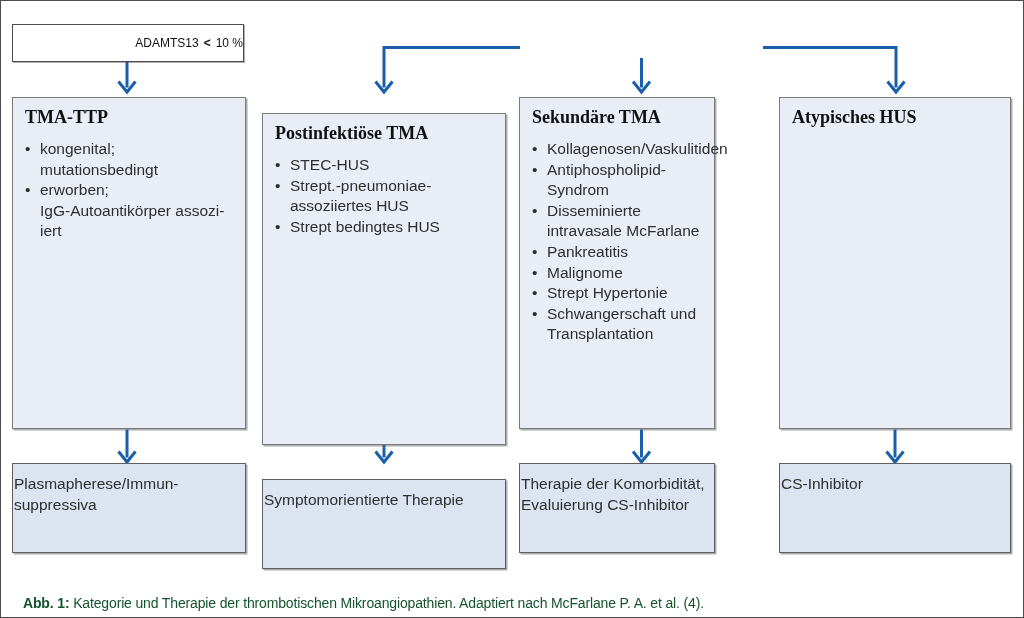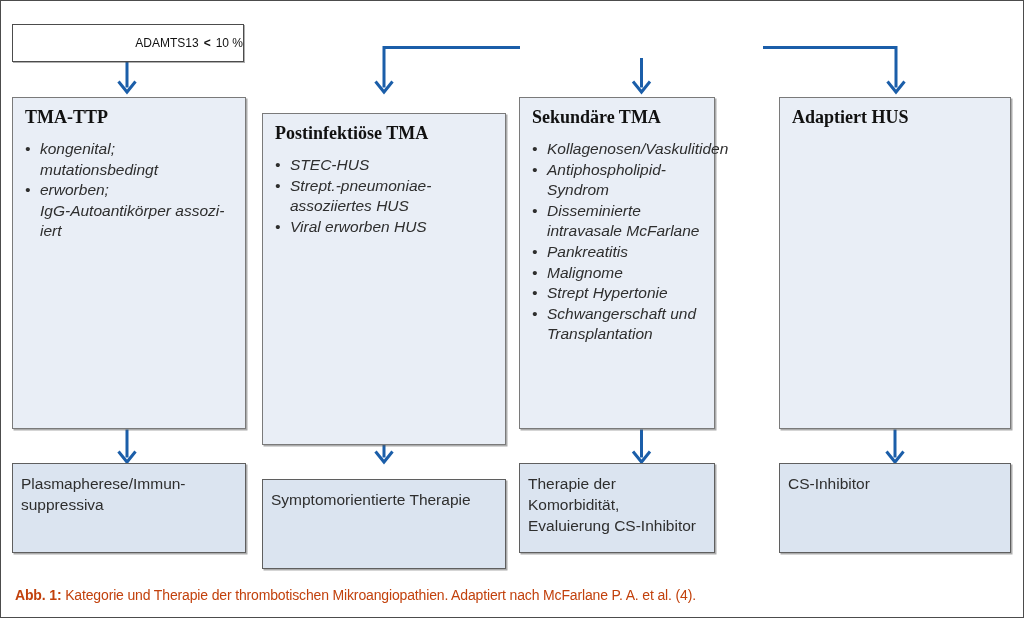--- a/index.html
+++ b/index.html
@@ -72,21 +72,20 @@
     color: var(--title-text);
     font-family: Liberation Serif, serif;
   }
   ul.bullets {
     list-style: none;
     margin: 0;
     padding: 0;
     font-size: 15.5px;
     line-height: 1.33;
     color: var(--body-text);
-    font-style: italic;
   }
   ul.bullets li {
     position: relative;
     padding-left: 15px;
     white-space: pre-line;
   }
   ul.bullets li::before {
     content: "\2022";
     position: absolute;
     left: 0;
@@ -98,34 +97,34 @@
     color: var(--body-text);
     white-space: pre-line;
   }
   .therapybox {
     position: absolute;
     top: 462px;
     height: 90px;
     background: var(--therapy-fill);
     border: 1.5px solid var(--therapy-border);
     box-shadow: 1.5px 1.5px 0 rgba(90,90,90,0.5);
-    padding: 10px 8px 0 8px;
+    padding: 10px 8px 0 1px;
     font-size: 15.5px;
     line-height: 1.35;
     color: var(--body-text);
     white-space: pre-line;
   }
   .caption {
     position: absolute;
     left: 10px;
     top: 582px;
-    margin: 4px;
+    margin: 12px;
     font-size: 14px;
     letter-spacing: -0.15px;
-    color: #c2410c;
+    color: #14532d;
   }
   .caption b { font-weight: 700; }
 </style>
 </head>
 <body>
 
 <div class="figure">
 
   <svg class="arrows" viewBox="0 0 1024 618" xmlns="http://www.w3.org/2000/svg">
     <g>
@@ -178,21 +177,21 @@
       </ul>
     <p class="catbody"></p>
   </div>
 
   <div class="catbox c2">
     <h3>Postinfektiöse TMA</h3>
     <ul class="bullets">
         <li>STEC-HUS</li>
         <li>Strept.-pneumoniae-
 assoziiertes HUS</li>
-        <li>Viral erworben HUS</li>
+        <li>Strept bedingtes HUS</li>
       </ul>
     <p class="catbody"></p>
   </div>
 
   <div class="catbox c3">
     <h3>Sekundäre TMA</h3>
     <ul class="bullets">
         <li>Kollagenosen/Vaskulitiden</li>
         <li>Antiphospholipid-Syndrom</li>
         <li>Disseminierte
@@ -200,21 +199,21 @@
         <li>Pankreatitis</li>
         <li>Malignome</li>
         <li>Strept Hypertonie</li>
         <li>Schwangerschaft und
 Transplantation</li>
       </ul>
     <p class="catbody"></p>
   </div>
 
   <div class="catbox c4">
-    <h3>Adaptiert HUS</h3>
+    <h3>Atypisches HUS</h3>
     <ul class="bullets"></ul>
   </div>
 
   <div class="therapybox c1">Plasmapherese/Immun-
 suppressiva</div>
   <div class="therapybox c2">Symptomorientierte Therapie</div>
   <div class="therapybox c3">Therapie der Komorbidität,
 Evaluierung CS-Inhibitor</div>
   <div class="therapybox c4">CS-Inhibitor</div>
 

